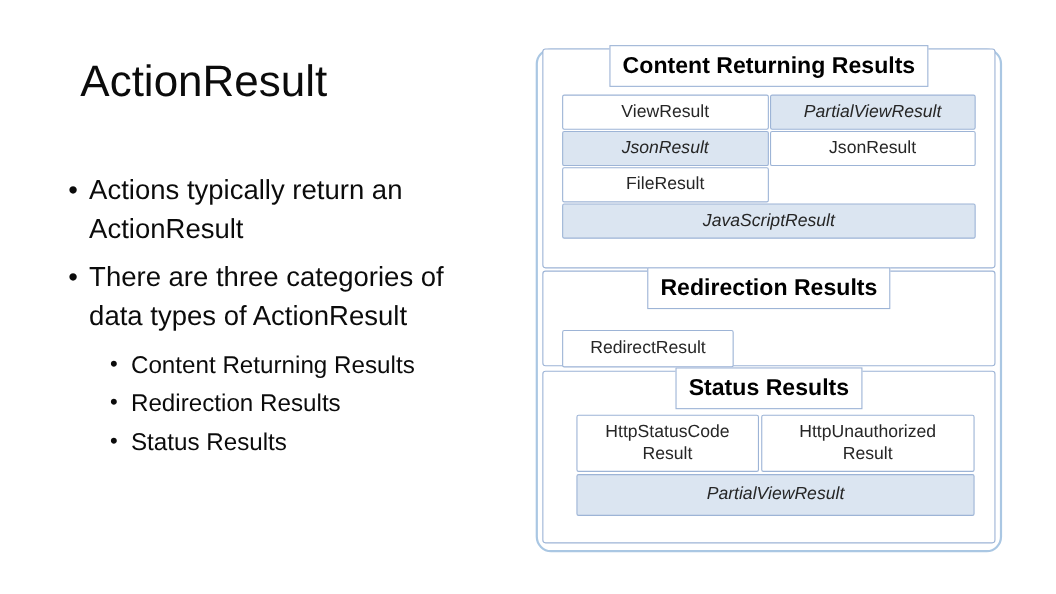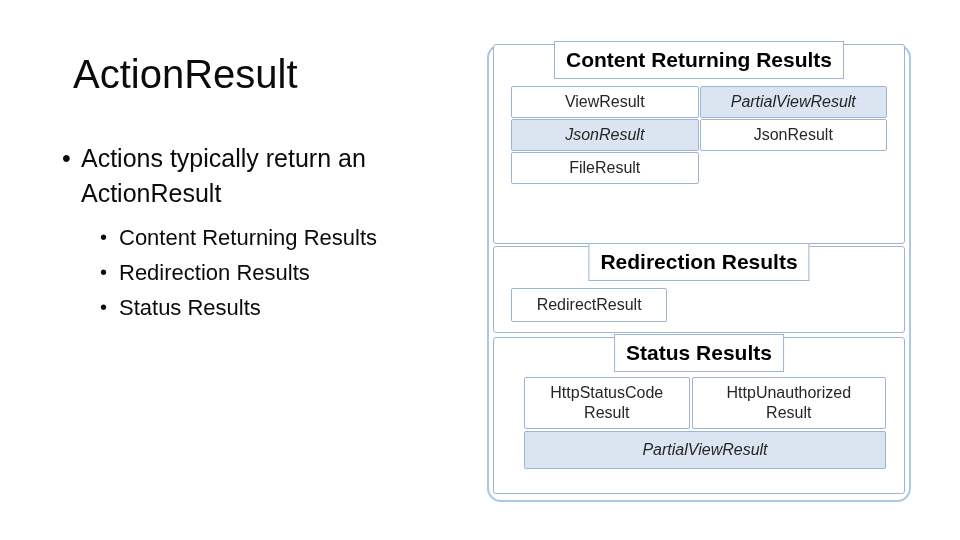--- a/index.html
+++ b/index.html
@@ -7,75 +7,78 @@
     --cell-border:#9db4d6;
     --shaded-fill:#dbe5f1;
     --text:#262626;
   }
   html,body{margin:0;padding:0;background:#ffffff;}
   body{width:960px;height:540px;overflow:hidden;font-family:"Liberation Sans",sans-serif;}
   .slide{position:relative;width:960px;height:435px;background:#ffffff;}
 
   
   .title{position:absolute;left:73px;top:52px;font-size:40px;font-weight:400;color:#0b0b0b;}
-  .bullets{position:absolute;left:62px;top:141px;width:402px;color:#0b0b0b;}
+  .bullets{position:absolute;left:62px;top:156px;width:402px;color:#0b0b0b;}
   .b{position:relative;padding-left:19px;font-size:25px;line-height:1.4;white-space:pre-line;margin-bottom:9px;}
   .b::before{content:"\2022";position:absolute;left:0;top:0;}
   .subs{margin-left:38px;margin-top:2px;}
   .sb{position:relative;padding-left:19px;font-size:22px;line-height:1.6;white-space:pre-line;}
   .sb::before{content:"\2022";position:absolute;left:0;top:1px;font-size:20px;}
 
   
   .diagram{position:absolute;left:487px;top:44px;width:424px;height:458px;
            border:2.5px solid var(--outer-border);border-radius:14px;background:#fff;box-sizing:border-box;}
   .sec{position:absolute;left:4px;right:4px;border:1.5px solid var(--cell-border);
        border-radius:3px;background:#fff;box-sizing:border-box;}
   .sec1{top:-2px;height:200px;}
   .sec2{top:200px;height:87px;}
   .sec3{top:291px;height:157px;}
   .sec-h{position:absolute;top:-4px;left:50%;transform:translateX(-50%);
          background:#fff;border:1.5px solid var(--cell-border);padding:3px 11px;
          font-weight:700;font-size:21px;color:#000;white-space:nowrap;z-index:3;line-height:1.45;}
   .grid{display:grid;gap:1px;}
   .g1{margin:41px 17px 0;grid-template-columns:1fr 1fr;grid-auto-rows:32px;}
-  .g2{margin:41px 17px 0;grid-template-columns:42fr 58fr;grid-auto-rows:34px;gap:4px;}
+  .g2{margin:53px 17px 0;grid-template-columns:42fr 58fr;grid-auto-rows:34px;gap:4px;}
   .g3{margin:39px 18px 3px 30px;grid-template-columns:46fr 54fr;grid-template-rows:52px 38px;gap:2px;}
   .cell{border:1.5px solid var(--cell-border);border-radius:2px;background:#fff;
         display:flex;align-items:center;justify-content:center;text-align:center;
         font-size:16px;color:var(--text);white-space:pre-line;line-height:1.25;box-sizing:border-box;}
   .shaded{background:var(--shaded-fill);font-style:italic;}
   .span2{grid-column:1 / -1;}
 </style>
 </head>
 <body>
 
 <div class="slide">
 
   <div class="title">ActionResult</div>
 
   <div class="bullets">
     <div class="b">Actions typically return an
 ActionResult</div>
+    <div class="b">There are three categories of
+data types of ActionResult</div>
     <div class="subs">
       <div class="sb">Content Returning Results</div>
       <div class="sb">Redirection Results</div>
       <div class="sb">Status Results</div>
     </div>
   </div>
 
   <div class="diagram">
 
     <div class="sec sec1">
       <div class="sec-h">Content Returning Results</div>
       <div class="grid g1">
         <div class="cell">ViewResult</div>
         <div class="cell shaded">PartialViewResult</div>
         <div class="cell shaded">JsonResult</div>
         <div class="cell">JsonResult</div>
         <div class="cell">FileResult</div>
+        <div class="cell shaded span2">JavaScriptResult</div>
       </div>
     </div>
 
     <div class="sec sec2">
       <div class="sec-h">Redirection Results</div>
       <div class="grid g2">
         <div class="cell">RedirectResult</div>
       </div>
     </div>
 

